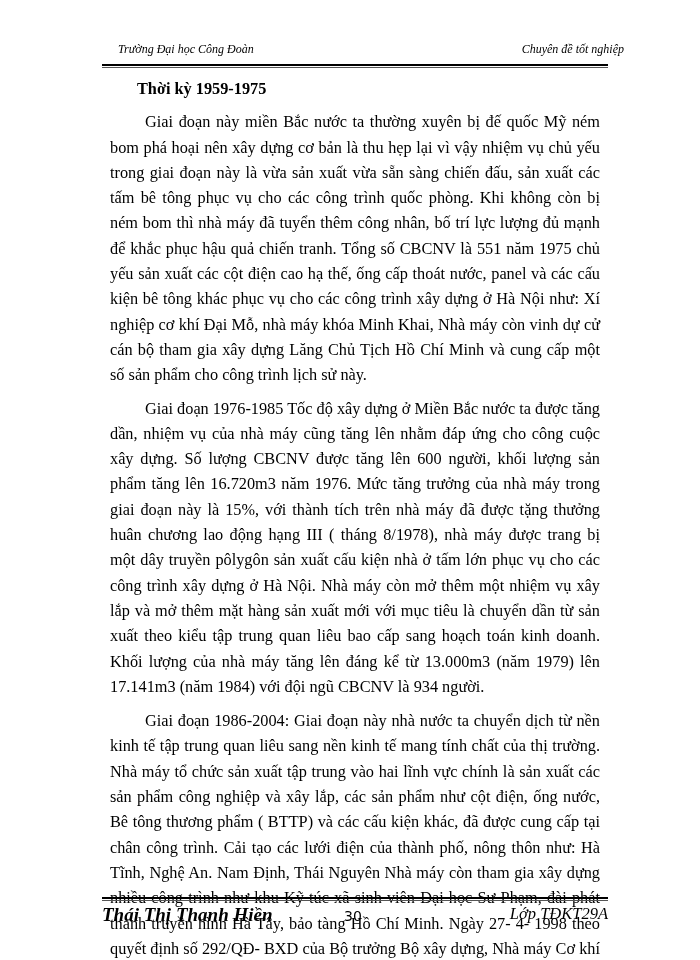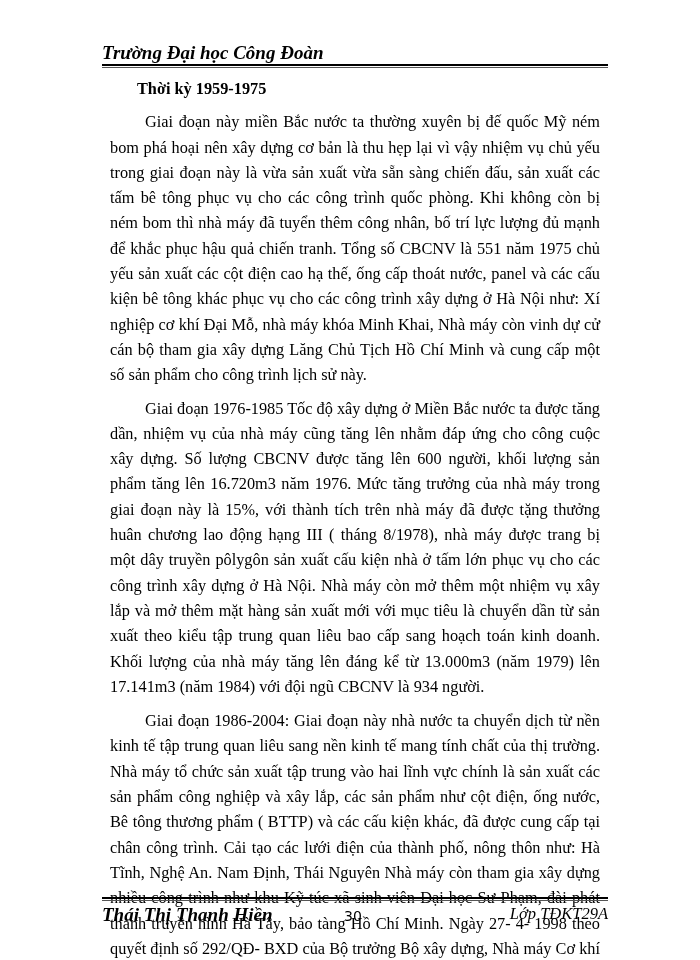--- a/index.html
+++ b/index.html
@@ -18,26 +18,26 @@
   .page {
     position: absolute;
     left: 102px;
     top: 0;
     width: 506px;
     height: 960px;
   }
   .header {
     position: absolute;
     top: 38px;
-    left: 0;
+    left: 16px;
     width: 506px;
     height: 26px;
     font-style: italic;
-    font-weight: bold;
-    font-size: 19px;
+    font-weight: normal;
+    font-size: 12px;
   }
   .header .left { position: absolute; left: 0; top: 4px; }
   .header .right { position: absolute; right: 0; top: 4px; }
   .header-rule {
     position: absolute;
     top: 64px;
     left: 0;
     width: 506px;
     height: 0;
     border-top: 2px solid #000;
@@ -103,20 +103,21 @@
     position: absolute; right: 0; top: 2px;
     font-style: italic; font-weight: normal; font-size: 16.5px;
   }
 </style>
 </head>
 <body>
 
 <div class="page">
   <div class="header">
     <span class="left">Trường Đại học Công Đoàn</span>
+    <span class="right">Chuyên đề  tốt nghiệp</span>
   </div>
   <div class="header-rule"></div>
   <div class="header-rule2"></div>
 
   <div class="body">
     <p class="heading">Thời kỳ 1959-1975</p>
     <p class="para">Giai đoạn này miền Bắc nước ta thường xuyên bị đế quốc Mỹ ném bom phá hoại nên xây dựng cơ bản là thu hẹp lại vì vậy nhiệm vụ chủ yếu trong giai đoạn này là vừa sản xuất vừa sẵn sàng chiến đấu, sản xuất các tấm bê tông phục vụ cho các công trình quốc phòng. Khi không còn bị ném bom thì nhà máy đã tuyển thêm công nhân, bố trí lực lượng đủ mạnh để khắc phục hậu quả chiến tranh. Tổng số CBCNV là 551 năm 1975 chủ yếu sản xuất các cột điện cao hạ thế, ống cấp thoát nước, panel và các cấu kiện bê tông khác phục vụ cho các công trình xây dựng ở Hà Nội như: Xí nghiệp cơ khí Đại Mỗ, nhà máy khóa Minh Khai, Nhà máy còn vinh dự cử cán bộ tham gia xây dựng Lăng Chủ Tịch Hồ Chí Minh và cung cấp một số sản phẩm cho công trình lịch sử này.</p>
     <p class="para"> Giai đoạn 1976-1985  Tốc độ xây dựng ở Miền Bắc nước ta được tăng dần, nhiệm vụ của nhà máy cũng tăng lên nhằm đáp ứng cho công cuộc xây dựng. Số lượng CBCNV được tăng lên 600 người, khối lượng sản phẩm tăng lên 16.720m3 năm 1976. Mức tăng trưởng của nhà máy trong giai đoạn này là 15%, với thành tích trên nhà máy đã được tặng thưởng huân chương lao động hạng III ( tháng 8/1978), nhà máy được trang bị một dây truyền pôlygôn sản xuất cấu kiện nhà ở tấm lớn phục vụ cho các công trình xây dựng ở Hà Nội. Nhà máy còn mở thêm một nhiệm vụ xây lắp và mở thêm mặt hàng sản xuất mới với mục tiêu là chuyển dần từ sản xuất theo kiểu tập trung quan liêu bao cấp sang hoạch toán kinh doanh. Khối lượng của nhà máy tăng lên đáng kể từ 13.000m3 (năm 1979) lên 17.141m3 (năm 1984) với đội ngũ CBCNV là 934 người.</p>
     <p class="para gap">Giai đoạn 1986-2004:  Giai đoạn này nhà nước ta chuyển dịch từ nền kinh tế tập trung quan liêu  sang nền kinh tế mang tính chất của thị trường. Nhà máy tổ chức sản xuất tập trung vào hai lĩnh vực chính là sản xuất các sản phẩm công nghiệp và xây lắp, các sản phẩm như cột điện, ống nước, Bê tông thương phẩm ( BTTP) và các cấu kiện khác, đã được cung cấp tại chân công trình. Cải tạo các lưới điện của thành phố, nông thôn như: Hà Tĩnh, Nghệ An. Nam Định, Thái Nguyên Nhà máy còn tham gia xây dựng nhiều công trình như khu Kỹ túc xã sinh viên Đại học Sư Phạm, đài phát thanh truyền hình Hà Tây, bảo tàng Hồ Chí Minh. Ngày 27- 4- 1998 theo quyết định số 292/QĐ- BXD của Bộ trưởng Bộ xây dựng, Nhà máy Cơ khí Địa chất tách khỏi Cục Địa chất và Khoáng sản</p>
   </div>

